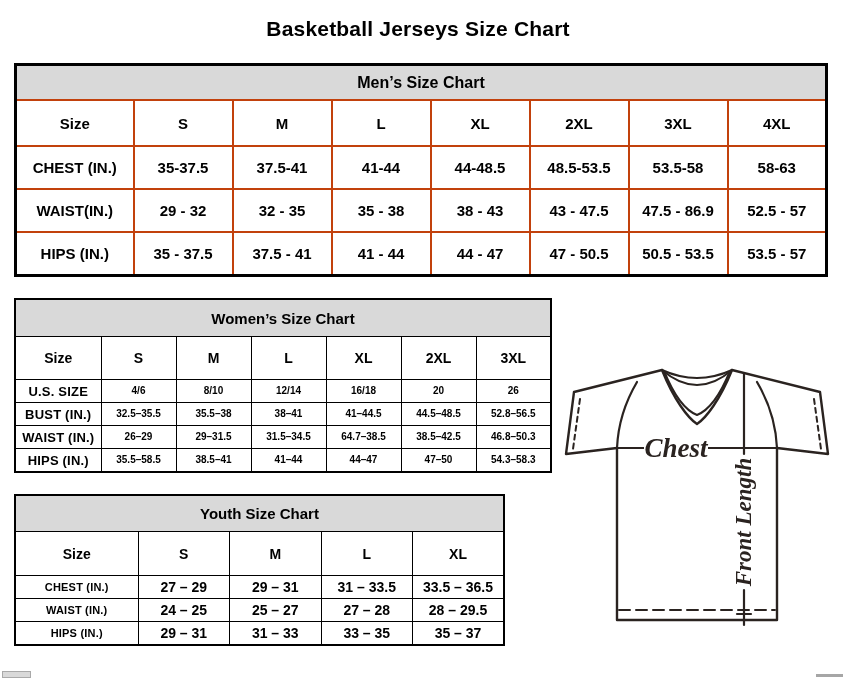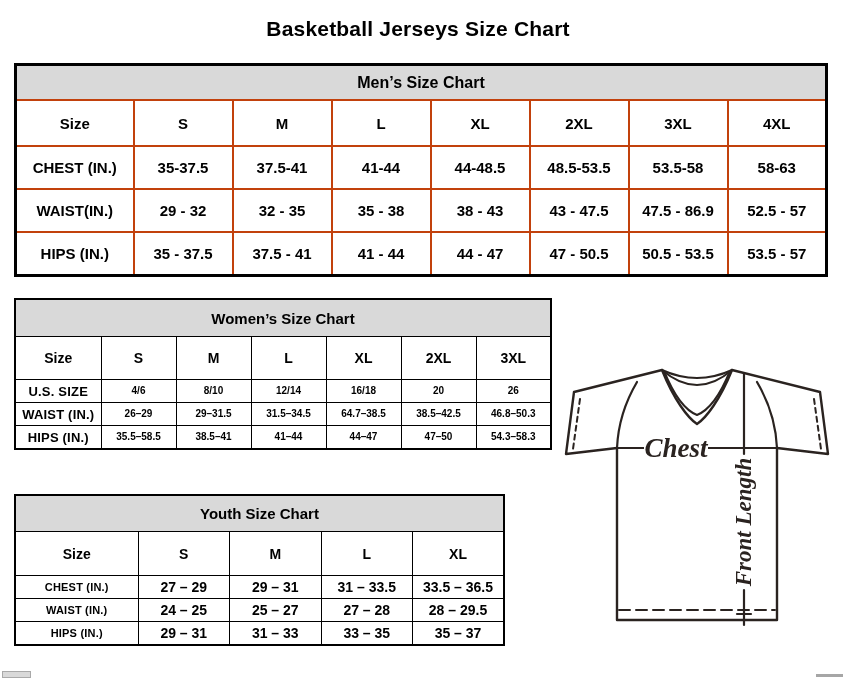--- a/index.html
+++ b/index.html
@@ -141,20 +141,29 @@
       <tr>
         <td class="rowlabel">U.S. SIZE</td>
         <td>4/6</td>
         <td>8/10</td>
         <td>12/14</td>
         <td>16/18</td>
         <td>20</td>
         <td>26</td>
       </tr>
       <tr>
+        <td class="rowlabel">BUST (IN.)</td>
+        <td>32.5–35.5</td>
+        <td>35.5–38</td>
+        <td>38–41</td>
+        <td>41–44.5</td>
+        <td>44.5–48.5</td>
+        <td>52.8–56.5</td>
+      </tr>
+      <tr>
         <td class="rowlabel">WAIST (IN.)</td>
         <td>26–29</td>
         <td>29–31.5</td>
         <td>31.5–34.5</td>
         <td>64.7–38.5</td>
         <td>38.5–42.5</td>
         <td>46.8–50.3</td>
       </tr>
       <tr>
         <td class="rowlabel">HIPS (IN.)</td>

